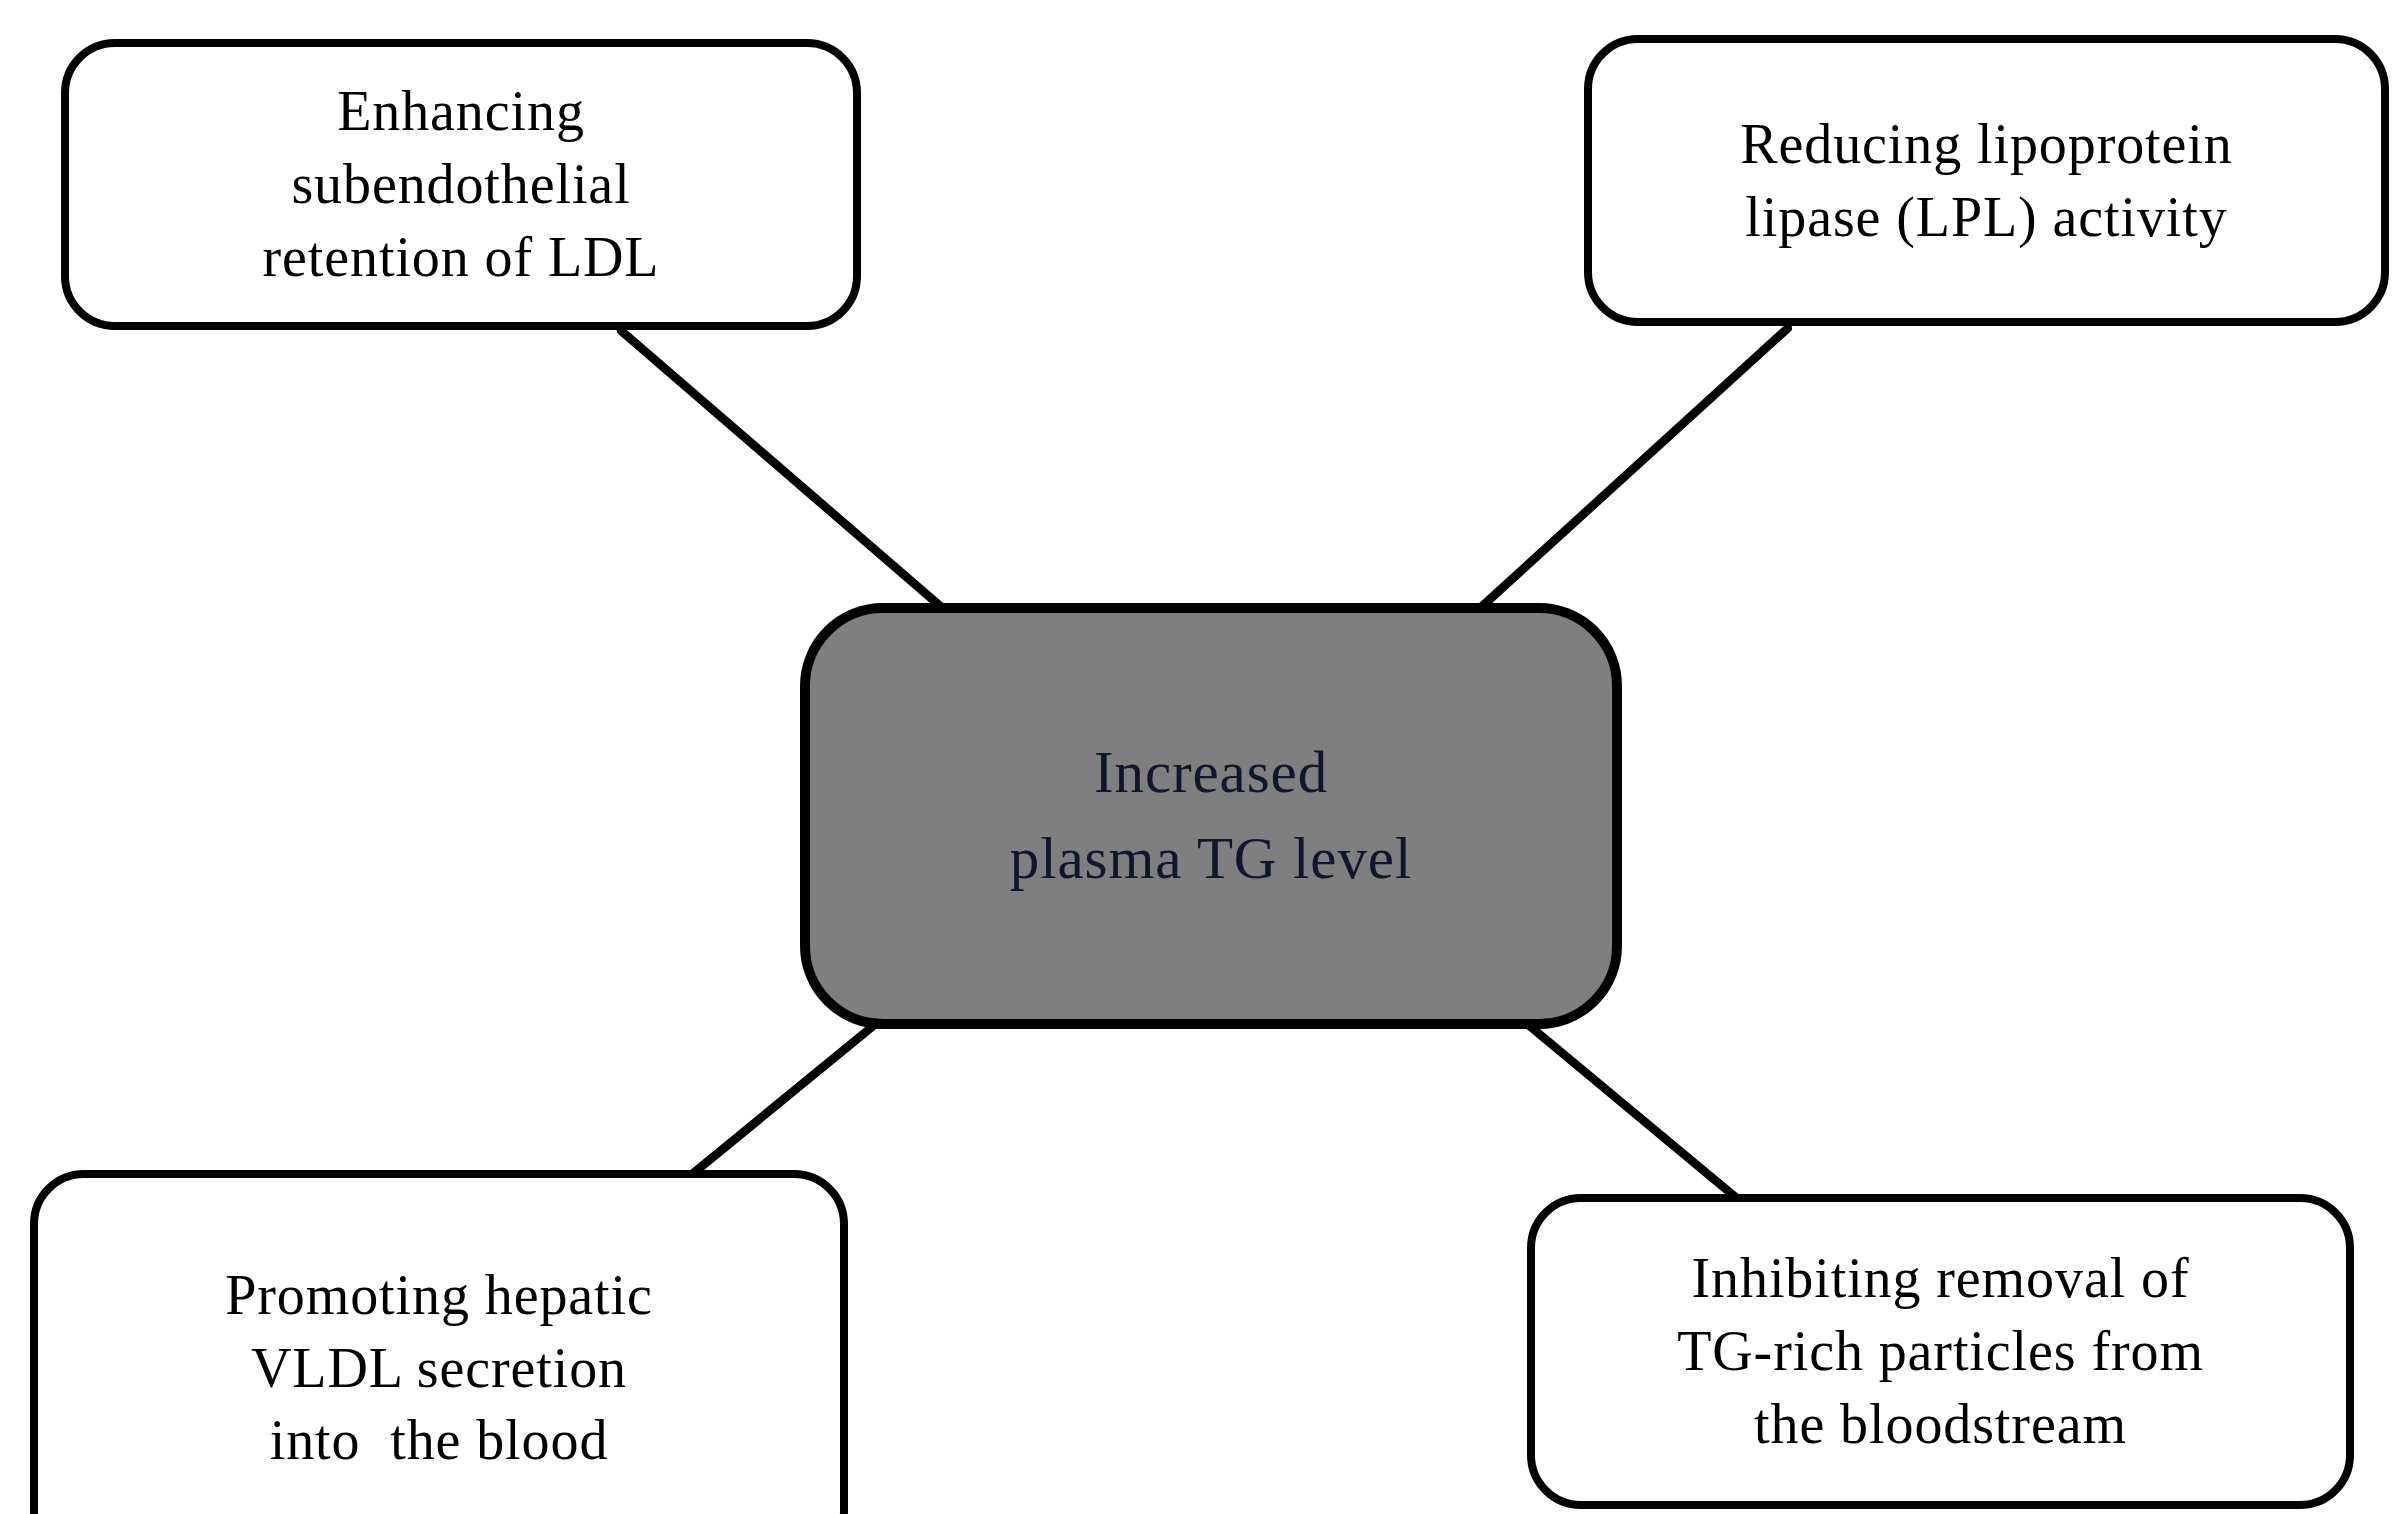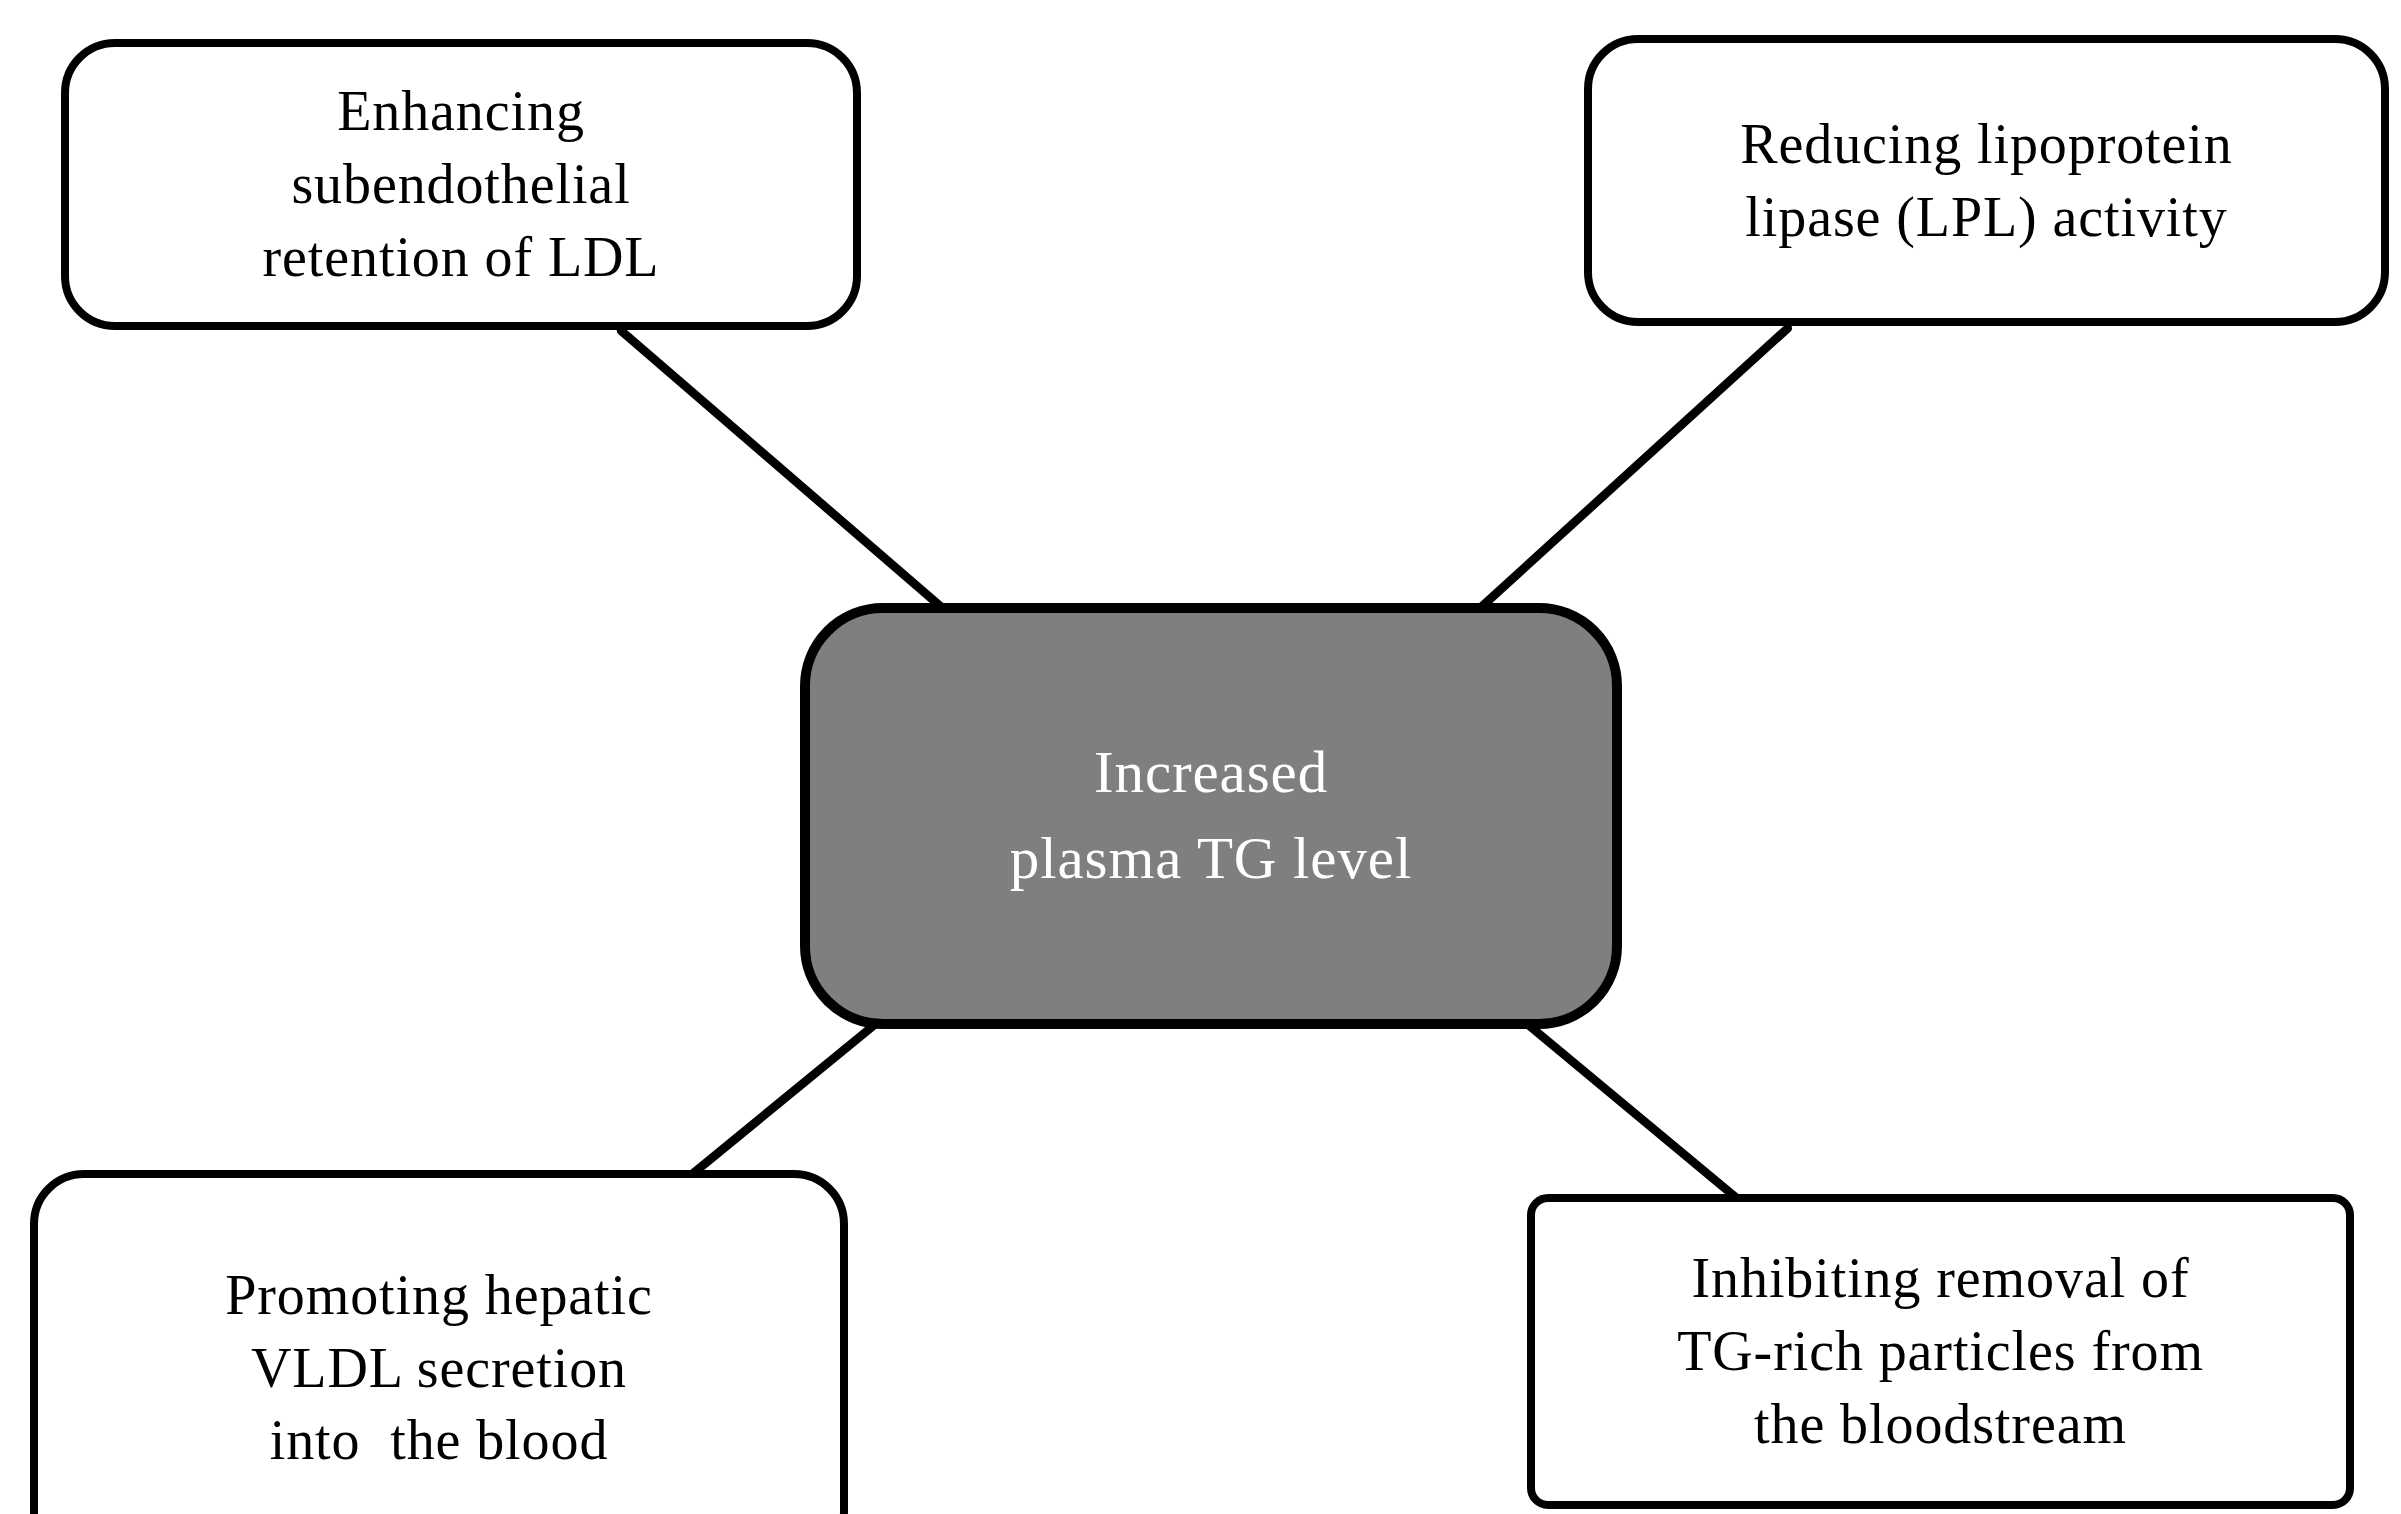--- a/index.html
+++ b/index.html
@@ -36,21 +36,21 @@
   }
   .node .label {
     white-space: pre-wrap;
     font-size: 56px;
     line-height: 1.3;
     letter-spacing: 0.9px;
   }
   #node-top-left     { left: 61px;   top: 39px;   width: 800px; height: 291px; }
   #node-top-right    { left: 1584px; top: 35px;   width: 805px; height: 291px; }
   #node-bottom-left  { left: 30px;   top: 1170px; width: 818px; height: 396px; }
-  #node-bottom-right { left: 1527px; top: 1194px; width: 827px; height: 315px; border-radius: 21px; }
+  #node-bottom-right { left: 1527px; top: 1194px; width: 827px; height: 315px; }
   #node-center {
     left: 800px;
     top: 603px;
     width: 822px;
     height: 426px;
     border-width: 10.4px;
     border-radius: 83px;
     background: #7f7f7f;
   }
   #node-center .label {
@@ -80,21 +80,21 @@
     <span class="label">Reducing lipoprotein
 lipase (LPL) activity</span>
   </div>
 
   <div class="node" id="node-top-left">
     <span class="label">Enhancing
 subendothelial
 retention of LDL</span>
   </div>
 
-  <div class="node" id="node-center" style="background: rgb(127, 127, 127); color: #ffffff;">
+  <div class="node" id="node-center" style="background: rgb(127, 127, 127); color: #0f172a;">
     <span class="label">Increased
 plasma TG level</span>
   </div>
 
   <div class="node" id="node-bottom-left">
     <span class="label">Promoting hepatic
 VLDL secretion
 into  the blood</span>
   </div>
 

